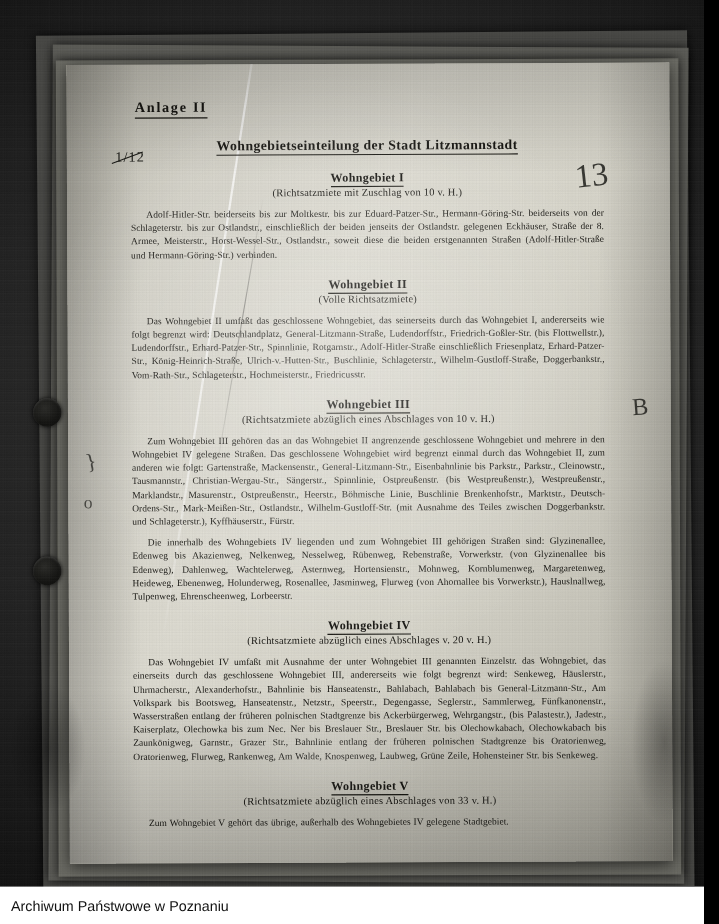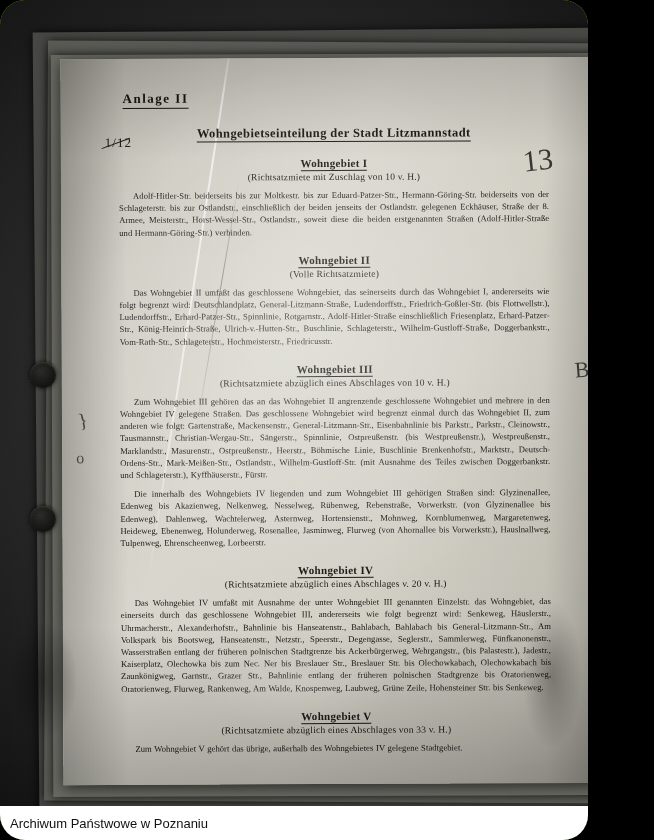--- a/index.html
+++ b/index.html
@@ -9,25 +9,24 @@
   }
   body {
     width: 654px;
     height: 840px;
     overflow: hidden;
     font-family: "Liberation Serif", serif;
   }
 
   #scan {
     position: relative;
-    width: 588px;
+    width: 640px;
     height: 840px;
     background: #84cc16;
     overflow: hidden;
-    border-radius: 25px;
   }
 
   
   .backdrop {
     position: absolute;
     inset: 0;
     background:
       radial-gradient(ellipse 120% 90% at 50% 45%, #3a3a38 0%, #222 45%, #0c0c0c 78%, #050505 100%);
   }
   .grain {

